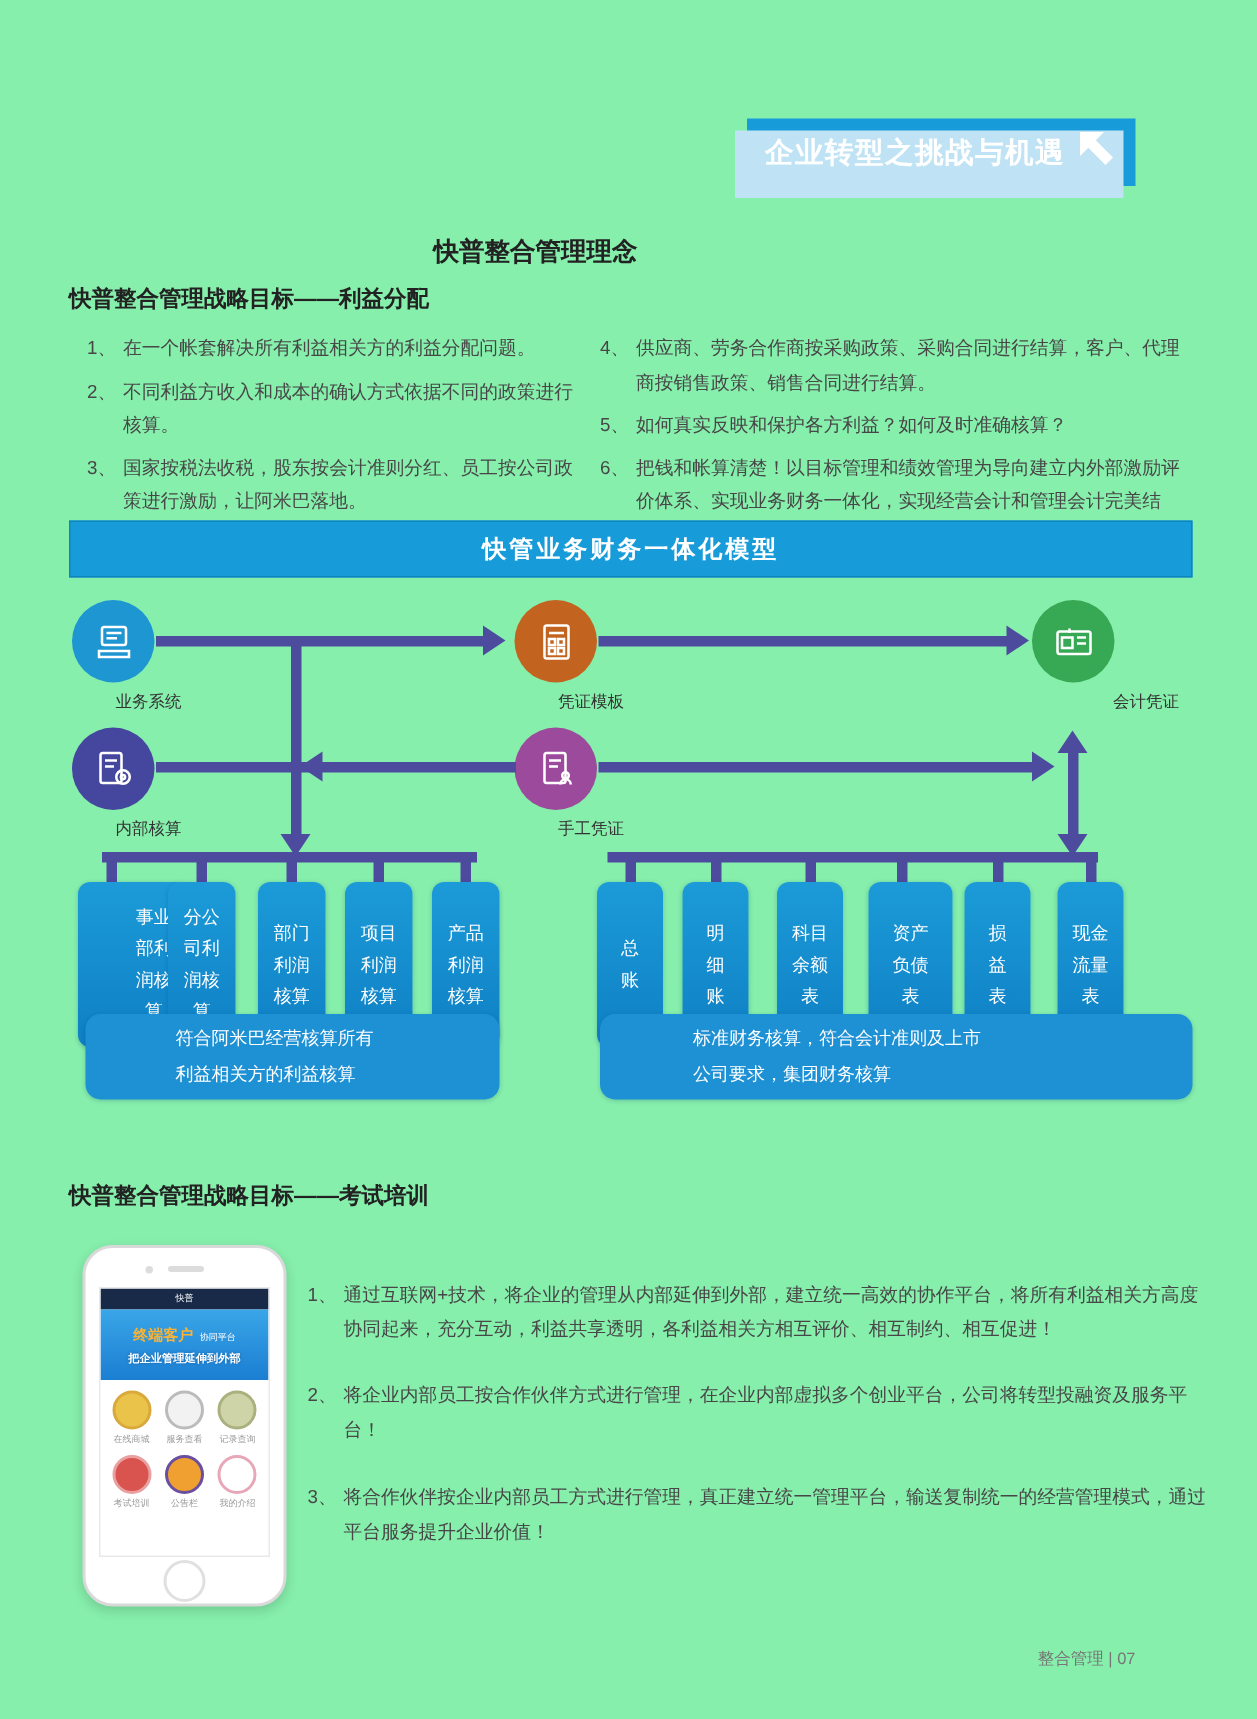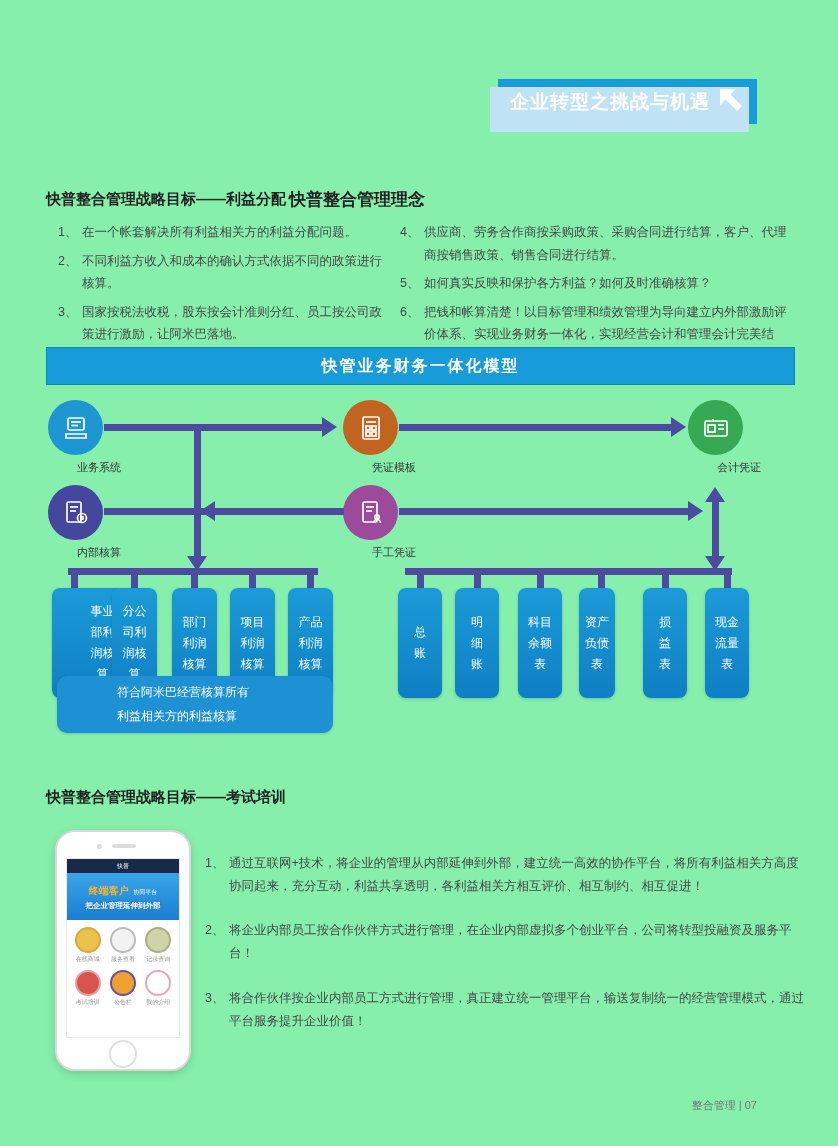--- a/index.html
+++ b/index.html
@@ -7,21 +7,21 @@
         font-family:"Liberation Sans","DejaVu Sans",sans-serif;overflow:hidden;color:#333;}
 
   
   .hdr-banner{position:absolute;left:498px;top:79px;width:259px;height:45px;
     background:var(--accent);display:flex;align-items:center;justify-content:center;gap:7px;z-index:2;}
   .hdr-banner::before{content:"";position:absolute;left:-8px;top:8px;width:100%;height:100%;
     background:var(--banner-shadow);z-index:-1;}
   .hdr-banner .txt{color:#fff;font-size:19px;font-weight:bold;letter-spacing:1px;}
 
   .page-title{position:absolute;left:0;top:156px;width:714px;text-align:center;
-    font-size:17px;font-weight:bold;color:#222;margin-top:32px;}
+    font-size:17px;font-weight:bold;color:#222;}
 
   .sec-heading{position:absolute;font-size:15px;font-weight:bold;color:#222;}
 
   .list-col{position:absolute;font-size:12.5px;color:#474747;line-height:1.8;}
   .list-item{display:flex;margin-bottom:6px;}
   .list-item .num{flex:0 0 24px;}
   .list-item .txt{flex:1;}
 
   .model-banner{position:absolute;left:46px;top:347px;width:747px;height:36px;
     background:var(--accent);border:1px solid #0e85bd;display:flex;align-items:center;justify-content:center;
@@ -157,21 +157,21 @@
     <span>
       <svg width="30" height="30" viewBox="0 0 30 30" fill="none" stroke="#fff" stroke-width="1.7">
         <rect x="4" y="8" width="22" height="15" rx="1.5"></rect>
         <rect x="7" y="12" width="7" height="7"></rect>
         <line x1="17" y1="12" x2="23" y2="12"></line>
           <line x1="17" y1="16" x2="23" y2="16"></line>
         <line x1="12" y1="6" x2="12" y2="9"></line>
       </svg>
     </span>
   </div>
-  <div class="node-label" style="left:671px;top:460px;">会计凭证</div>
+  <div class="node-label" style="left:696px;top:460px;">会计凭证</div>
 
   <div class="node" style="left: 48px; top: 485px; background: rgb(69, 70, 158);">
     <span>
       <svg width="30" height="30" viewBox="0 0 30 30" fill="none" stroke="#fff" stroke-width="1.7">
         <rect x="6" y="4" width="14" height="20" rx="1.5"></rect>
         <line x1="9" y1="9" x2="17" y2="9"></line>
           <line x1="9" y1="13" x2="15" y2="13"></line>
         <circle cx="21" cy="20" r="4.5"></circle>
           <circle cx="21" cy="20" r="1.4"></circle>
       </svg>
@@ -242,32 +242,34 @@
 核算</div>
 
   <div class="vbox" style="left:398px;width:44px;">总
 账</div>
   <div class="vbox" style="left:455px;width:44px;">明
 细
 账</div>
   <div class="vbox" style="left:518px;width:44px;">科目
 余额
 表</div>
-  <div class="vbox" style="left:579px;width:36px;">资产
+  <div class="vbox" style="left:579px;width:56px;">资产
 负债
 表</div>
   <div class="vbox" style="left:643px;width:44px;">损
 益
 表</div>
   <div class="vbox" style="left:705px;width:44px;">现金
 流量
 表</div>
 
   <div class="summary" style="left:57px;width:276px;padding-left:60px;box-sizing:border-box;">符合阿米巴经营核算所有
 利益相关方的利益核算</div>
+  <div class="summary" style="left:400px;width:395px;padding-left:62px;box-sizing:border-box;">标准财务核算，符合会计准则及上市
+公司要求，集团财务核算</div>
 
   <div class="sec-heading" style="left:46px;top:788px;">快普整合管理战略目标——考试培训</div>
 
   <div class="phone">
     <div class="cam"></div>
     <div class="speaker"></div>
     <div class="screen">
       <div class="app-titlebar">快普</div>
       <div class="app-banner">
         <div class="l1">

